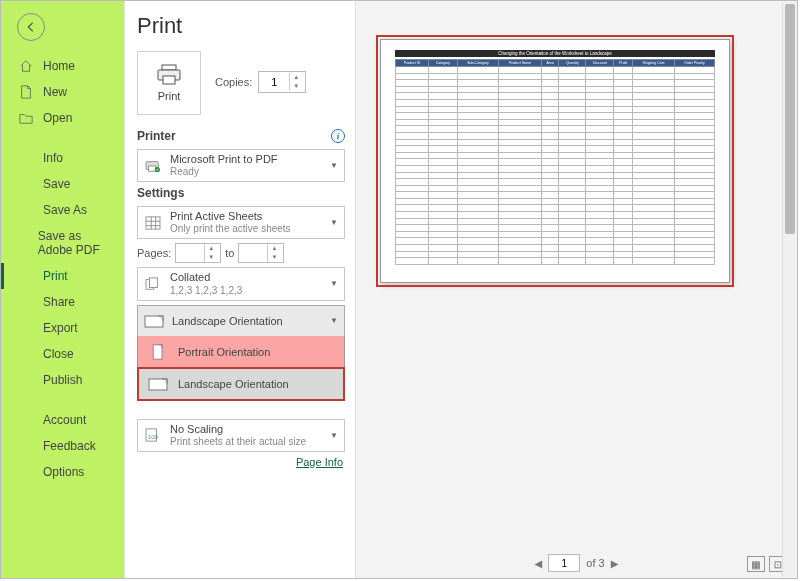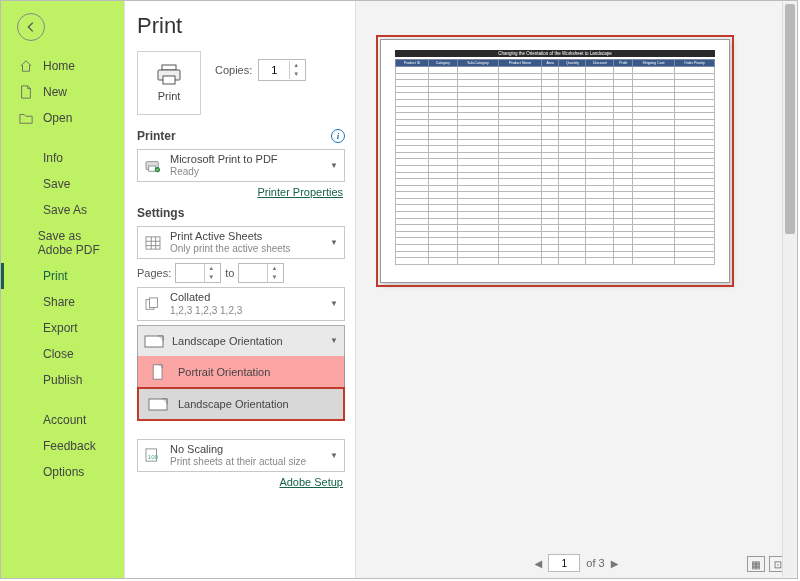--- a/index.html
+++ b/index.html
@@ -138,21 +138,21 @@
 
       <div class="print-btn-box">
         <div class="print-big">
           <svg width="26" height="22" viewBox="0 0 26 22">
               <rect x="6" y="1" width="14" height="5" stroke="#555" fill="none"></rect>
               <rect x="2" y="6" width="22" height="10" rx="1" stroke="#555" fill="#eee"></rect>
               <rect x="7" y="12" width="12" height="8" stroke="#555" fill="#fff"></rect>
             </svg>
           <span>Print</span>
         </div>
-        <div style="display:flex;align-items:center;margin-top:8px">
+        <div style="display:flex;align-items:center;margin-top:20px">
           <span class="copies-lbl">Copies:</span>
           <div class="copies-box">
             <input class="copies-in" value="1" style="">
             <div class="spin">
                 <span>▲</span>
                 <span>▼</span>
               </div>
           </div>
         </div>
       </div>
@@ -167,21 +167,20 @@
             <rect x="5" y="8" width="8" height="6" fill="#fff" stroke="#888"></rect>
             <circle cx="15" cy="12" r="3" class="printer-dot"></circle>
             <path d="M13.5 12l1 1 2-2" stroke="#fff" fill="none"></path>
           </svg>
         <div class="dd-txt">
             <span>Microsoft Print to PDF</span>
             <span class="dd-sub">Ready</span>
           </div>
         <span class="chev">▼</span>
       </div>
-      <a class="link">Printer Properties</a>
 
       <div class="section-hdr">Settings</div>
       <div class="dd">
         <svg class="ic-svg" viewBox="0 0 18 16">
             <rect x="1" y="1" width="16" height="14" stroke="#888" fill="none"></rect>
             <line x1="1" y1="6" x2="17" y2="6" stroke="#888"></line>
             <line x1="1" y1="11" x2="17" y2="11" stroke="#888"></line>
             <line x1="7" y1="1" x2="7" y2="15" stroke="#888"></line>
             <line x1="12" y1="1" x2="12" y2="15" stroke="#888"></line>
           </svg>
@@ -254,21 +253,21 @@
         <svg class="ic-svg" viewBox="0 0 18 16">
             <rect x="1" y="1" width="12" height="14" stroke="#888" fill="#fff"></rect>
             <text x="3" y="13" font-size="7" fill="#4a8">100</text>
           </svg>
         <div class="dd-txt">
             <span>No Scaling</span>
             <span class="dd-sub">Print sheets at their actual size</span>
           </div>
         <span class="chev">▼</span>
       </div>
-      <a class="link">Adobe Setup</a>
+      <a class="link">Page Info</a>
     </div>
 
     <div class="preview">
       <div class="preview-page">
         <div class="pv-title">Changing the Orientation of the Worksheet to Landscape</div>
         <table class="pv-tbl">
           <thead>
               <tr id="pv-head">
                 <th>Product ID</th>
                 <th>Category</th>

